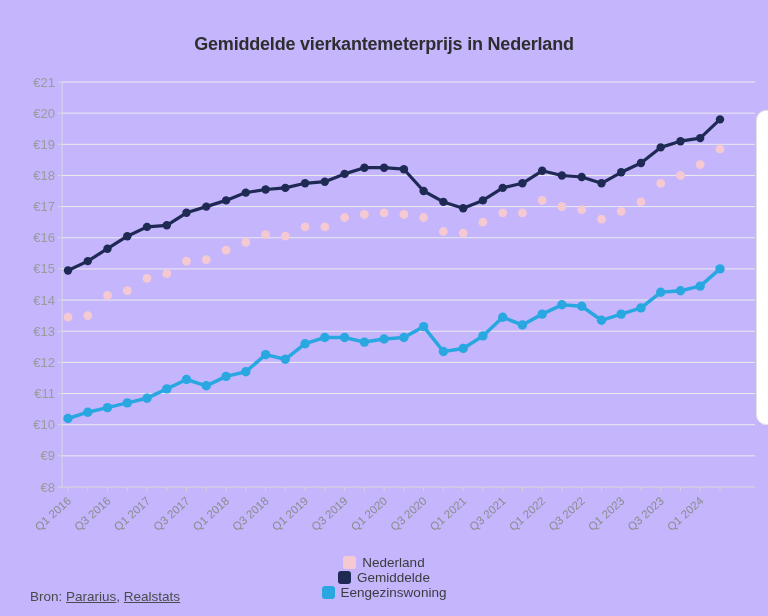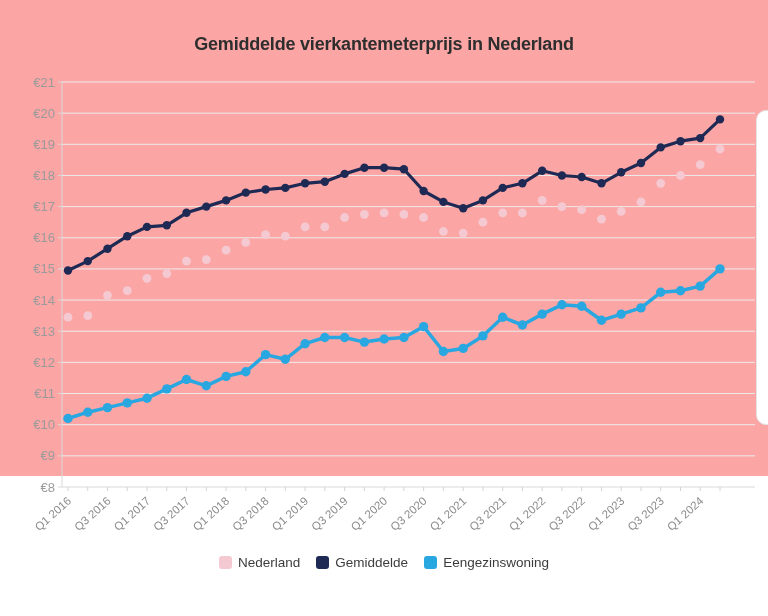--- a/index.html
+++ b/index.html
@@ -2,34 +2,34 @@
 <html><head>
 <meta charset="utf-8">
 <style>
   html, body {
     margin: 0; padding: 0;
     width: 768px; height: 616px;
     overflow: hidden;
     background: #ffffff;
     font-family: "Liberation Sans", sans-serif;
   }
-  .stage { position: relative; width: 768px; height: 476px; background:#fca5a5; }
+  .stage { position: relative; width: 768px; height: 616px; background:#c4b5fd; }
 
   .chart-title {
     position: absolute; top: 34px; left: 0; width: 768px;
     text-align: center;
     font-size: 18px; font-weight: 700; letter-spacing: -0.2px;
     color: #2e2e2e;
   }
 
   svg.chart { position: absolute; left: 0; top: 0; }
 
   .legend {
     position: absolute; top: 555px; left: 0; width: 768px;
-    display: flex; justify-content: center; align-items: center;
+    display: flex; justify-content: center; align-items: center; flex-direction: column;
   }
   .legend-item {
     display: flex; align-items: center;
     margin: 0 8px; cursor: default;
   }
   .legend-swatch {
     width: 13px; height: 13px; border-radius: 3px;
     margin-right: 6px; flex: 0 0 auto;
   }
   .legend-label { font-size: 13.5px; color: #3c3c3c; }
@@ -281,15 +281,19 @@
     <div class="legend-item">
       <span class="legend-swatch" style="background: rgb(30, 42, 84);"></span>
       <span class="legend-label">Gemiddelde</span>
     </div>
     <div class="legend-item">
       <span class="legend-swatch" style="background: rgb(41, 167, 225);"></span>
       <span class="legend-label">Eengezinswoning</span>
     </div>
   </div>
 
+  <div class="footer">
+    <span>Bron:</span>
+    <span> </span><span class="src-link">Pararius</span><span>, </span><span class="src-link">Realstats</span>
+  </div>
 
   <div class="card-edge"></div>
 </div>
 
 </body></html>

